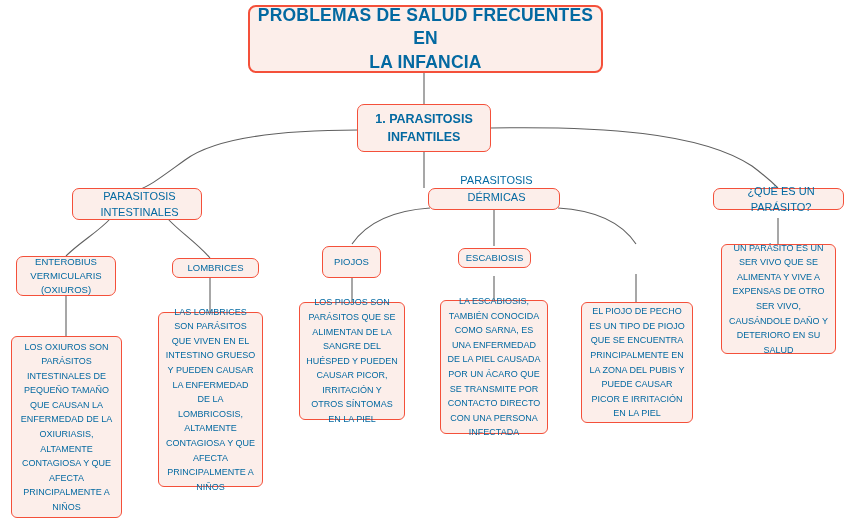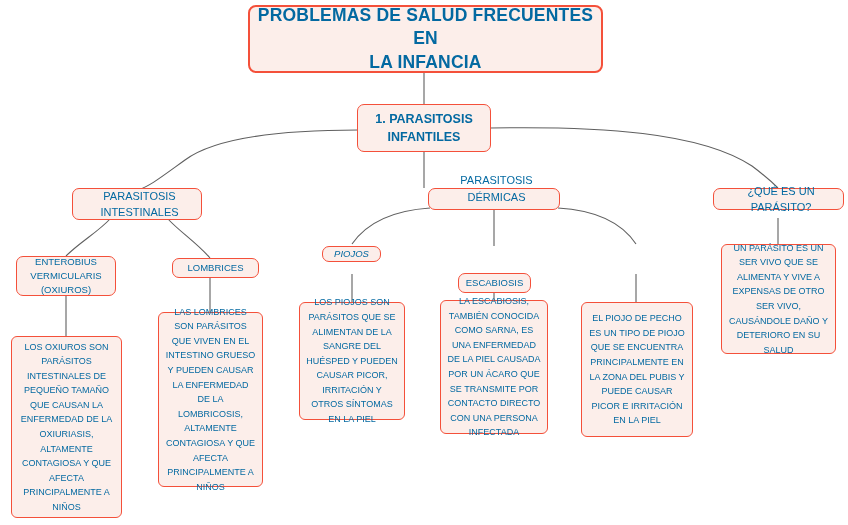--- a/index.html
+++ b/index.html
@@ -132,46 +132,46 @@
   <div class="node level3-node" style="left:16px; top:256px; width:100px; height:40px;">
     <span class="txt">ENTEROBIUS
 VERMICULARIS
 (OXIUROS)</span>
   </div>
 
   <div class="node level3-node" style="left:172px; top:258px; width:87px; height:20px;">
     <span class="txt">LOMBRICES</span>
   </div>
 
-  <div class="node level3-node" style="left:322px; top:246px; width:59px; height:16px;font-style:italic;">
+  <div class="node level3-node" style="left:322px; top:246px; width:59px; height:32px;">
     <span class="txt">PIOJOS</span>
   </div>
 
-  <div class="node level3-node" style="left:458px; top:248px; width:73px; height:20px;margin-top:25px;">
+  <div class="node level3-node" style="left:458px; top:248px; width:73px; height:20px;">
     <span class="txt">ESCABIOSIS</span>
   </div>
 
 
   <div class="node leaf-node" style="left:11px; top:336px; width:111px; height:182px;">
     <span class="txt">LOS OXIUROS SON PARÁSITOS INTESTINALES DE PEQUEÑO TAMAÑO QUE CAUSAN LA ENFERMEDAD DE LA OXIURIASIS, ALTAMENTE CONTAGIOSA Y QUE AFECTA PRINCIPALMENTE A NIÑOS</span>
   </div>
 
   <div class="node leaf-node" style="left:158px; top:312px; width:105px; height:175px;">
     <span class="txt">LAS LOMBRICES SON PARÁSITOS QUE VIVEN EN EL INTESTINO GRUESO Y PUEDEN CAUSAR LA ENFERMEDAD DE LA LOMBRICOSIS, ALTAMENTE CONTAGIOSA Y QUE AFECTA PRINCIPALMENTE A NIÑOS</span>
   </div>
 
   <div class="node leaf-node" style="left:299px; top:302px; width:106px; height:118px;">
     <span class="txt">LOS PIOJOS SON PARÁSITOS QUE SE ALIMENTAN DE LA SANGRE DEL HUÉSPED Y PUEDEN CAUSAR PICOR, IRRITACIÓN Y OTROS SÍNTOMAS EN LA PIEL</span>
   </div>
 
   <div class="node leaf-node" style="left:440px; top:300px; width:108px; height:134px;">
     <span class="txt">LA ESCABIOSIS, TAMBIÉN CONOCIDA COMO SARNA, ES UNA ENFERMEDAD DE LA PIEL CAUSADA POR UN ÁCARO QUE SE TRANSMITE POR CONTACTO DIRECTO CON UNA PERSONA INFECTADA</span>
   </div>
 
-  <div class="node leaf-node" style="left:581px; top:302px; width:112px; height:135px;">
+  <div class="node leaf-node" style="left:581px; top:302px; width:112px; height:121px;">
     <span class="txt">EL PIOJO DE PECHO ES UN TIPO DE PIOJO QUE SE ENCUENTRA PRINCIPALMENTE EN LA ZONA DEL PUBIS Y PUEDE CAUSAR PICOR E IRRITACIÓN EN LA PIEL</span>
   </div>
 
   <div class="node leaf-node" style="left:721px; top:244px; width:115px; height:110px;">
     <span class="txt">UN PARÁSITO ES UN SER VIVO QUE SE ALIMENTA Y VIVE A EXPENSAS DE OTRO SER VIVO, CAUSÁNDOLE DAÑO Y DETERIORO EN SU SALUD</span>
   </div>
 
 </div>
 
 </body></html>

